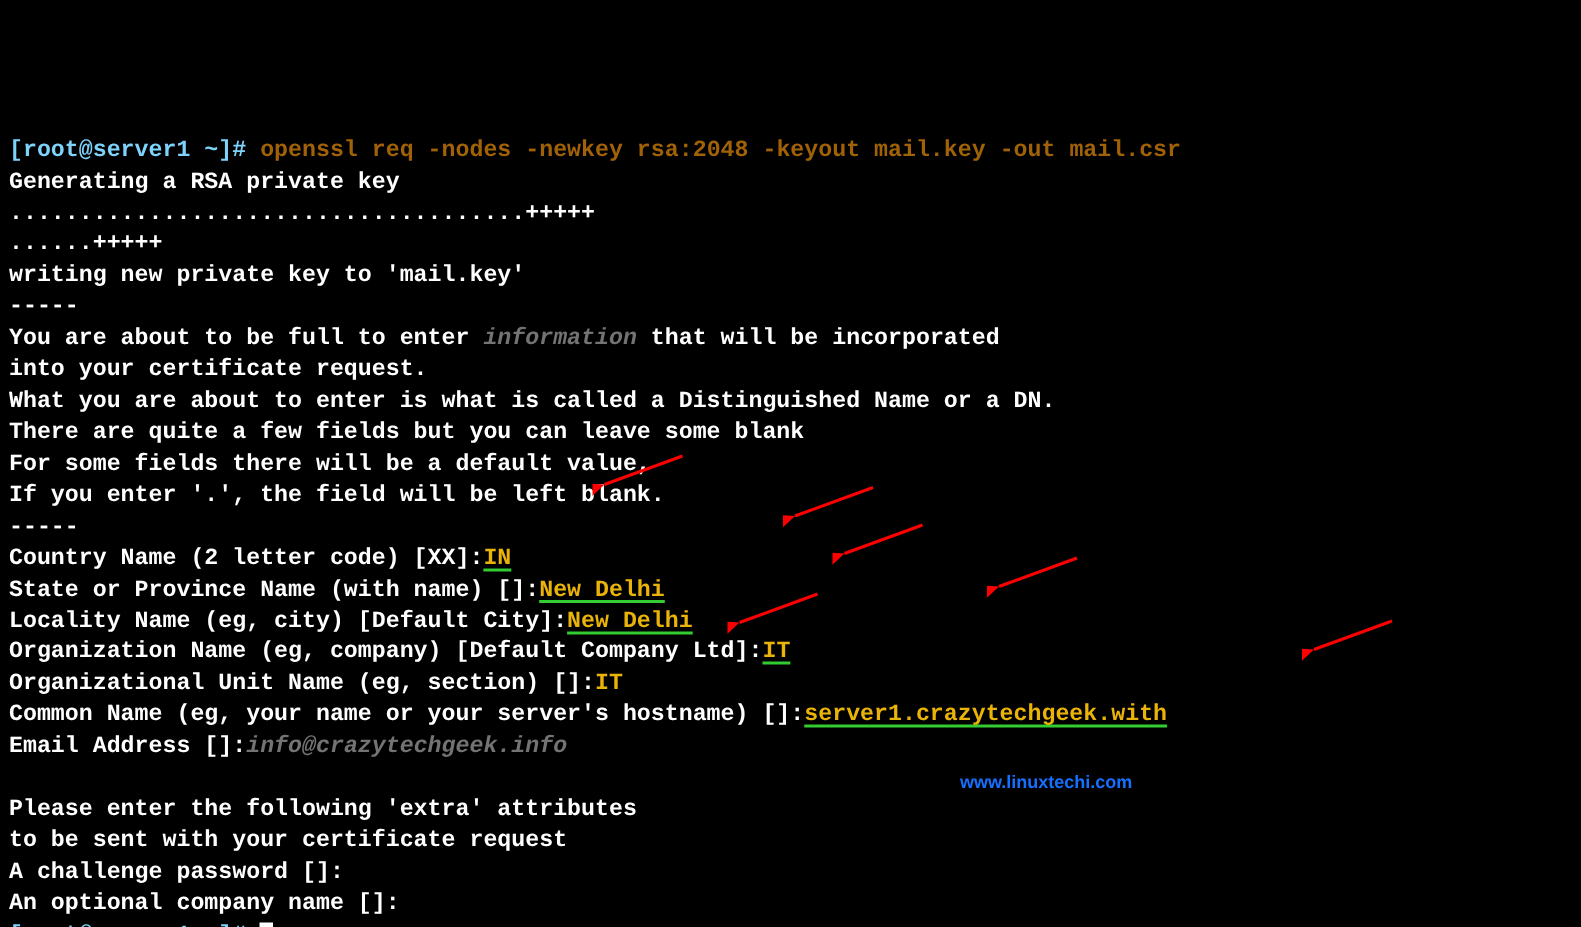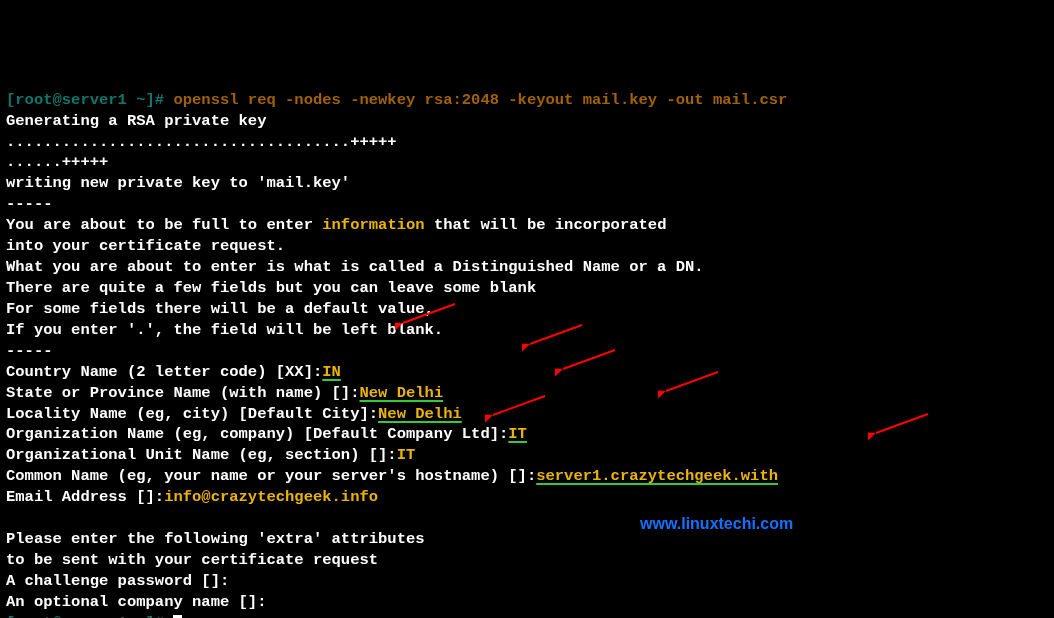--- a/index.html
+++ b/index.html
@@ -10,31 +10,31 @@
       font-size: 15.5px;
       line-height: 1.35;
       color: #fff;
       white-space: pre;
       font-weight: bold;
       width: 1054px;
       height: 618px;
       box-sizing: border-box;
       overflow: hidden;
     }
-    .white { color: #0f766e; }
+    .white { color: #7dd3fc; }
     .red   { color: #a16207; }
-    .cyan  { color: #eab308; }
+    .cyan  { color: #737373; font-style: italic; }
     .yellow{ color: #eab308; }
     .ul { text-decoration: underline; text-decoration-color: #33cc33; text-underline-offset: 3px; text-decoration-thickness: 2px; }
     .watermark {
       position: absolute;
       color: #1670ff;
       font-family: "Arial", sans-serif;
       font-weight: bold;
-      font-size: 16px;
+      font-size: 12px;
       left: 640px;
       top: 513px;
       white-space: nowrap;
     }
     .cursor {
       display:inline-block;
       width: 9px;
       height: 17px;
       background:#fff;
       vertical-align: text-bottom;

